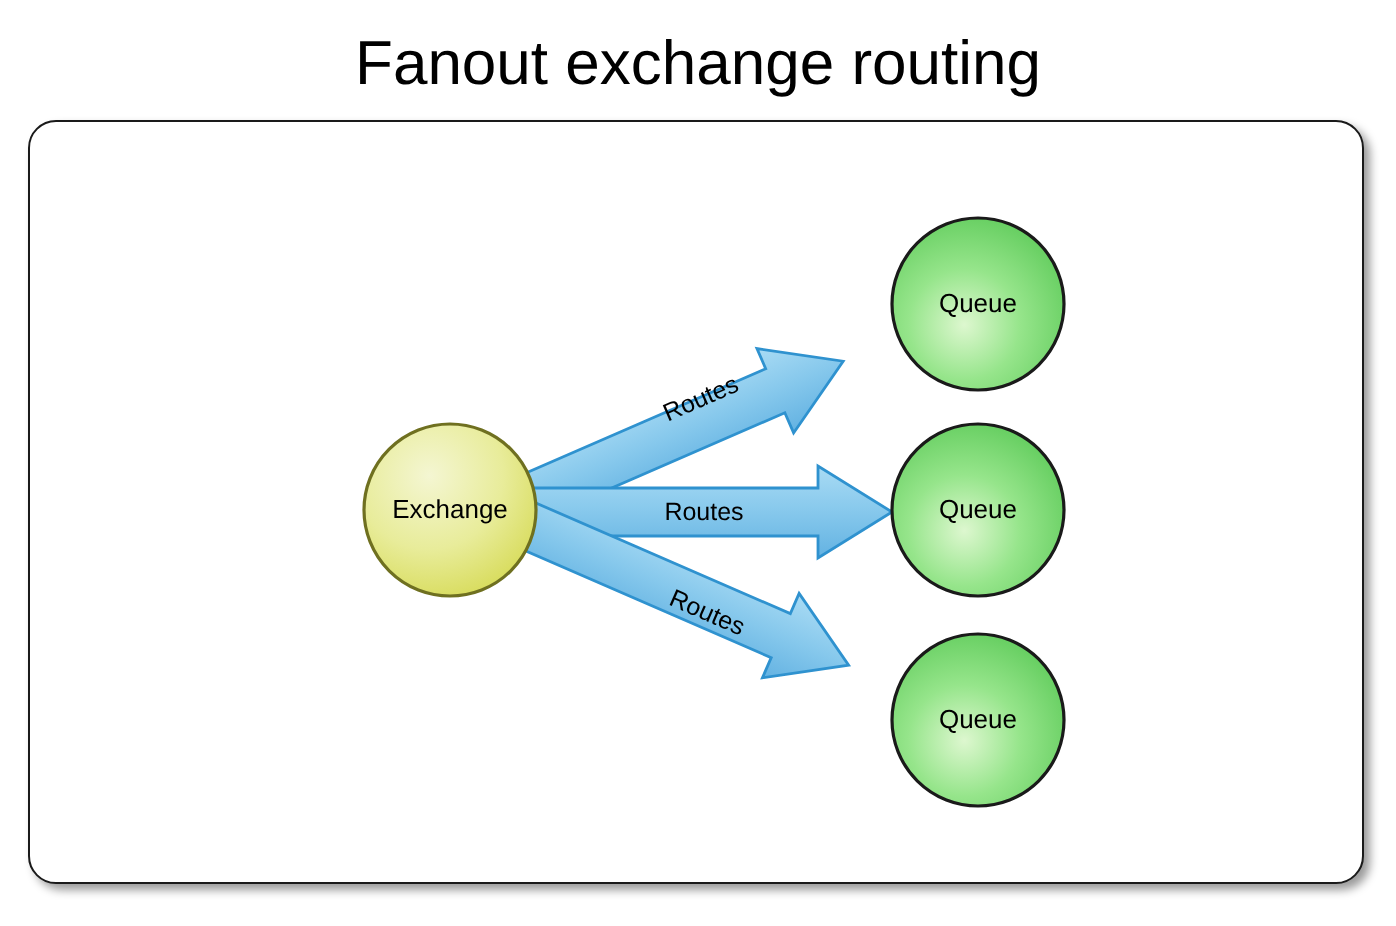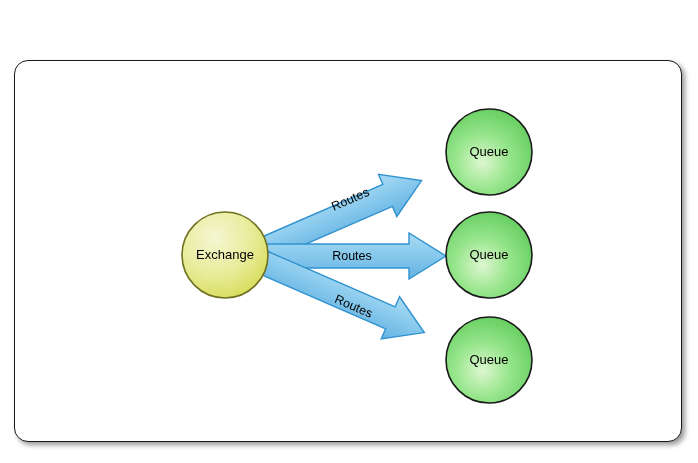--- a/index.html
+++ b/index.html
@@ -59,20 +59,21 @@
     font-family: "Liberation Sans", sans-serif;
     font-size: 12.5px;
     fill: #000000;
   }
 </style>
 </head>
 <body>
 
 <div id="stage">
 
+  <div id="diagram-title">Fanout exchange routing</div>
 
   <div id="canvas-panel"></div>
 
   <svg id="graph-svg" viewBox="0 0 698 463">
     <defs>
       <radialGradient id="gradExchange" cx="38%" cy="30%" r="78%">
         <stop offset="0%" stop-color="#f4f6d2"></stop>
         <stop offset="55%" stop-color="#e8ec9a"></stop>
         <stop offset="100%" stop-color="#d6da55"></stop>
       </radialGradient>

